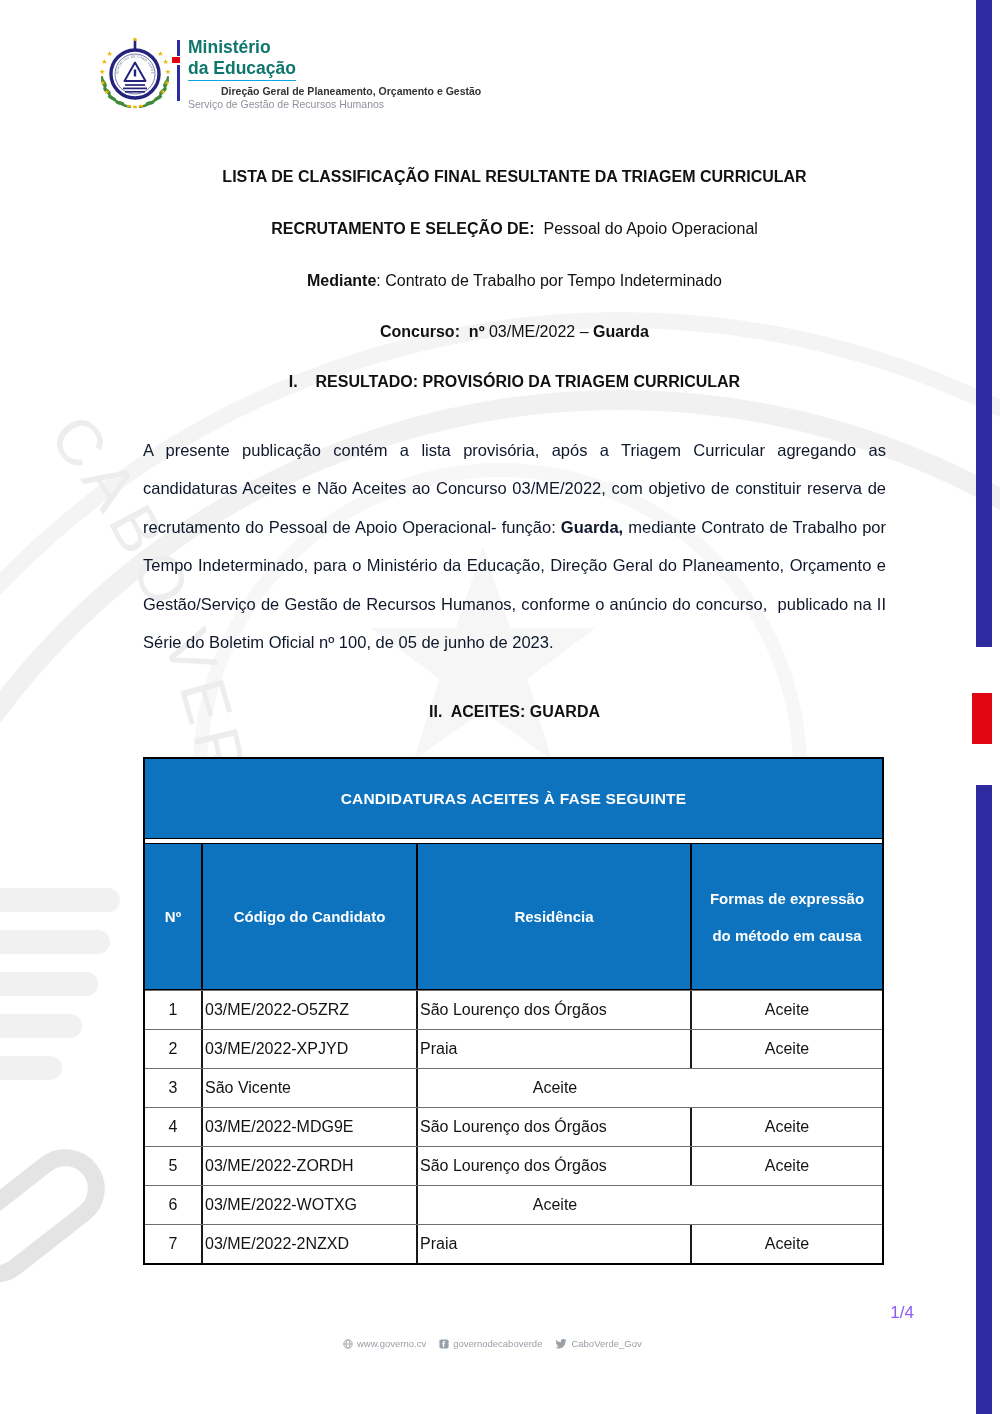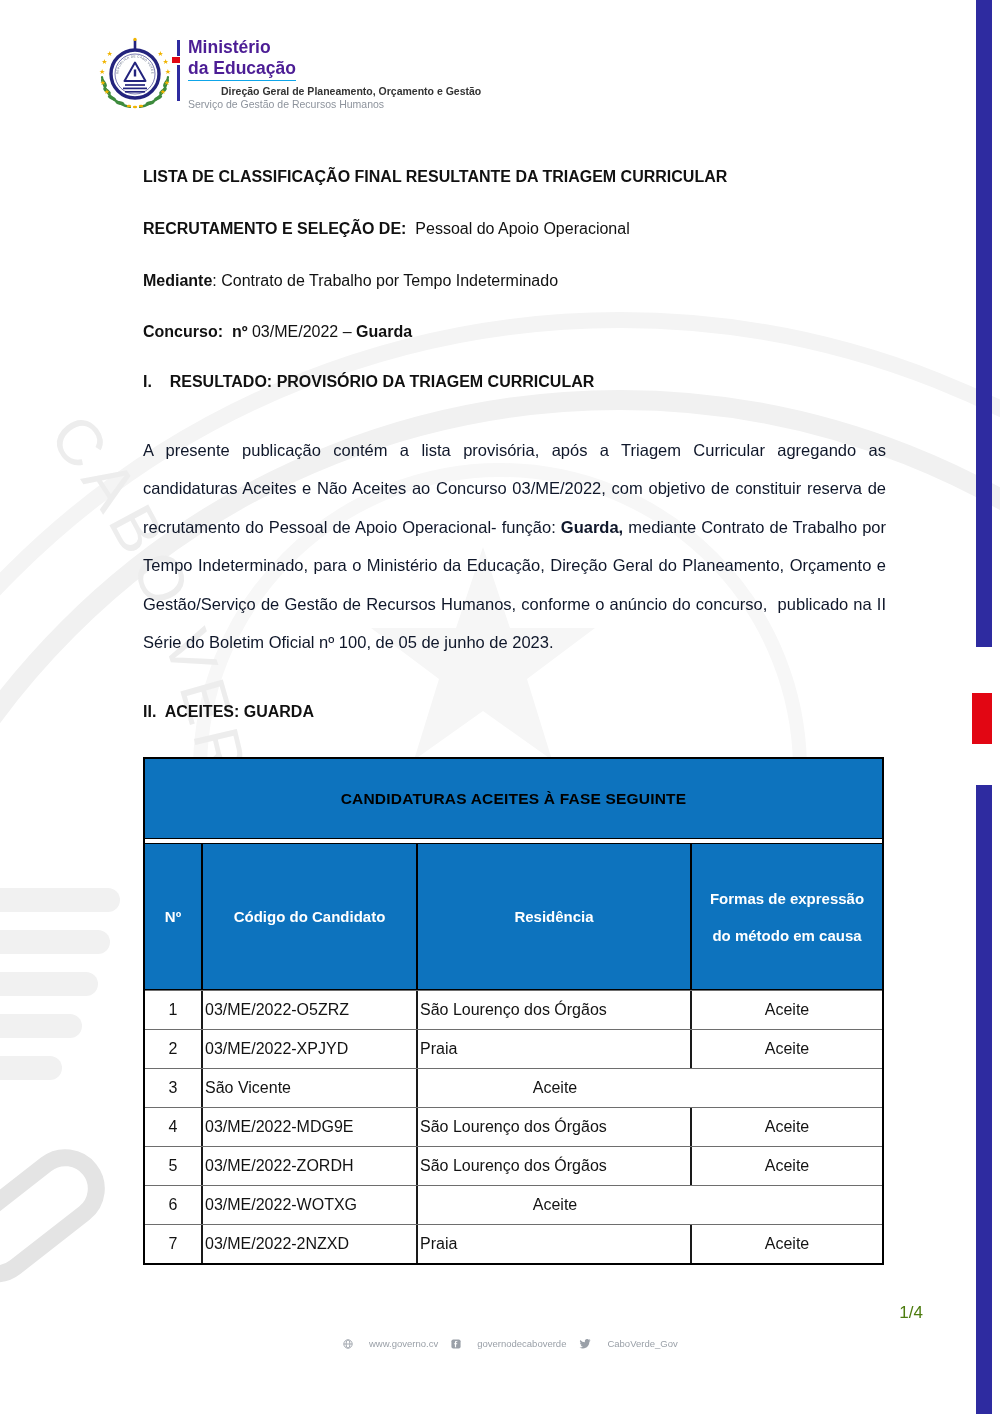--- a/index.html
+++ b/index.html
@@ -16,69 +16,69 @@
   .bar-blue-top    { left:976px; top:0;     width:16px; height:647px; }
   .bar-red         { left:972px; top:693px; width:20px; height:51px;  }
   .bar-blue-bottom { left:976px; top:785px; width:16px; height:629px; }
 
   
   .emblem { position:absolute; left:95px; top:36px; width:80px; height:76px; }
   .brand-sep-1 { position:absolute; left:177px; top:40px; width:3px; height:16px; }
   .brand-sep-sq{ position:absolute; left:172px; top:57px; width:8px; height:6px; }
   .brand-sep-2 { position:absolute; left:177px; top:65px; width:3px; height:36px; }
   .brand-text { position:absolute; left:188px; top:37px; }
-  .brand-top, .brand-bottom { font-size:17.5px; font-weight:bold; color:#4c1d95; line-height:21px; }
+  .brand-top, .brand-bottom { font-size:17.5px; font-weight:bold; color:#0f766e; line-height:21px; }
   .brand-bottom { display:inline-block; border-bottom:1px solid #0ea5e9; padding-bottom:1px; }
   .brand-dept { margin-top:4px; font-size:10.5px; font-weight:bold; color:#333;padding-left:33px; }
   .brand-service { font-size:10.5px; color:#8d939c; margin-top:1px; }
 
   
-  .hline { position:absolute; left:143px; width:743px; text-align:left;
+  .hline { position:absolute; left:143px; width:743px; text-align:center;
            font-size:16px; font-weight:bold; color:#111; }
   .hline .normal { font-weight:normal; }
   .h1 { top:168px; } .h2 { top:220px; } .h3 { top:272px; }
   .h4 { top:323px; } .h5 { top:373px; } .h6 { top:703px; }
 
   
   .para {
     position:absolute; left:143px; top:414px; width:743px;
     font-size:16.5px; line-height:38.6px; text-align:justify; color:#0f172a;
   }
   .para b { font-weight:bold; }
 
   
   .tbl { position:absolute; left:143px; top:757px; width:741px;
          border:2px solid #000; box-sizing:border-box; background:#fff; }
   .tbl-title { height:79px; border-bottom:1px solid #000;
     display:flex; align-items:center; justify-content:center;
-    color:#000000; font-weight:bold; font-size:15.5px; letter-spacing:0.2px; }
+    color:#ffffff; font-weight:bold; font-size:15.5px; letter-spacing:0.2px; }
   .tbl-gap { height:4px; background:#fff; border-bottom:1px solid #000; }
   .tbl-head { display:grid; grid-template-columns:58px 215px 274px 1fr;
     color:#fff; font-weight:bold; border-bottom:1px solid #000; }
   .tbl-head > div { min-height:145px; display:flex; align-items:center;
     justify-content:center; text-align:center; font-size:15px;
     border-right:2px solid #000; box-sizing:border-box; padding:4px 10px; }
   .tbl-head > div:last-child { border-right:none; }
   .tbl-head .col-formas { line-height:37px; max-width:100%; }
   .tbl-row { display:grid; grid-template-columns:58px 215px 274px 1fr;
     border-top:1px solid #6e6e6e; font-size:16px; color:#131313; }
   .tbl-row:first-of-type { border-top:none; }
   .tbl-row > div { height:38px; display:flex; align-items:center;
     border-right:2px solid #1a1a1a; box-sizing:border-box; }
   .tbl-row > div:last-child { border-right:none; }
   .cell-n { justify-content:center; }
   .cell-code, .cell-res { padding-left:2px; }
   .cell-status { justify-content:center;text-align:right; }
 
   
-  .page-indicator { position:absolute; top:1303px; right:77px;
-    font-size:17px; color:#4d7c0f; }
+  .page-indicator { position:absolute; top:1303px; right:86px;
+    font-size:17px; color:#8b5cf6; }
   .footer { position:absolute; left:343px; top:1338px; display:flex;
     align-items:center; gap:13px; color:#9aa0a8; font-size:9.5px; }
-  .footer .f-item { display:flex; align-items:center; gap:16px; }
+  .footer .f-item { display:flex; align-items:center; gap:4px; }
   .footer svg { display:block; }
 </style>
 </head>
 <body>
 
 <div class="page">
 
   <svg class="watermark" viewBox="0 0 1000 1414" xmlns="http://www.w3.org/2000/svg" aria-hidden="true">
     <circle cx="620" cy="1180" r="860" fill="none" stroke="#f4f4f4" stroke-width="16"></circle>
     <circle cx="620" cy="1180" r="780" fill="none" stroke="#f1f1f1" stroke-width="20"></circle>

